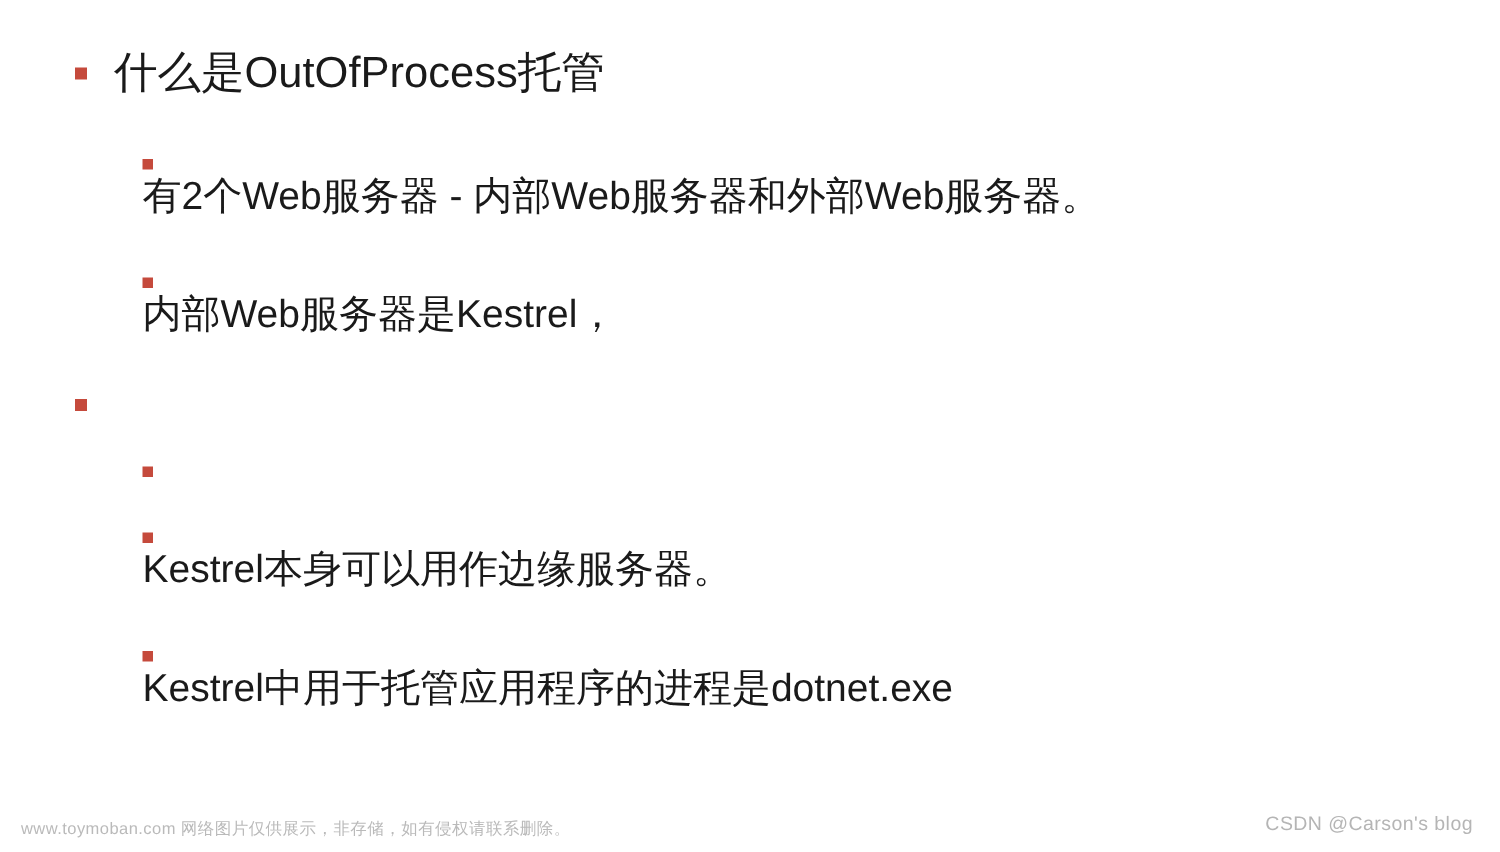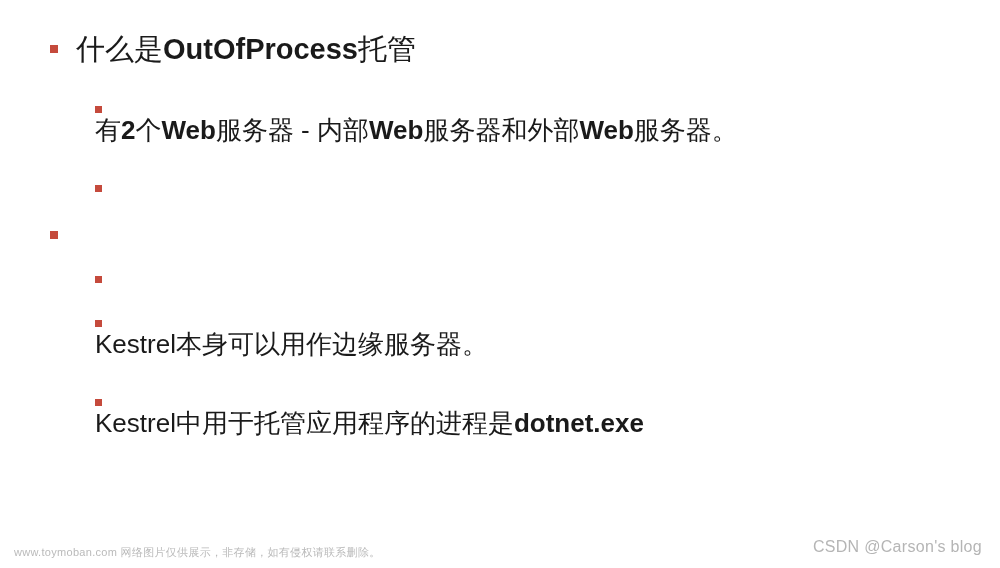--- a/index.html
+++ b/index.html
@@ -53,53 +53,54 @@
       line-height: 1.35;
       font-weight: 400;
     }
     .text-2 {
       font-size: 26px;
       color: #1a1a1a;
       line-height: 1.35;
       font-weight: 400;
     }
     .bold {
-      font-weight: 700;
+      font-weight: 400;
     }
     .watermark-left {
       position: absolute;
       bottom: 8px;
       left: 14px;
       font-size: 11px;
       color: #bababa;
       letter-spacing: 0.3px;
     }
     .watermark-right {
       position: absolute;
       bottom: 12px;
       right: 18px;
-      font-size: 16px;
+      font-size: 13px;
       color: #b5b5b5;
       letter-spacing: 0.3px;
     }
   </style>
 </head>
 <body>
 
 <div class="content" id="content-root">
     <div class="level-1">
       <div class="bullet-1"></div>
       <div class="text-1"><span>什么是</span><span class="bold">OutOfProcess</span><span>托管</span></div>
     </div>
     <div class="level-2">
       <div class="bullet-2"></div>
       <div class="text-2"><span>有</span><span class="bold">2</span><span>个</span><span class="bold">Web</span><span>服务器 - 内部</span><span class="bold">Web</span><span>服务器和外部</span><span class="bold">Web</span><span>服务器。</span></div>
     </div>
     <div class="level-2">
       <div class="bullet-2"></div>
+      <div class="text-2"><span>内部</span><span class="bold">Web</span><span>服务器是</span><span class="bold">Kestrel</span><span>，</span></div>
     </div>
     <div class="level-1">
       <div class="bullet-1"></div>
     </div>
     <div class="level-2">
       <div class="bullet-2"></div>
     </div>
     <div class="level-2">
       <div class="bullet-2"></div>
       <div class="text-2"><span>Kestrel</span><span>本身可以用作边缘服务器。</span></div>

